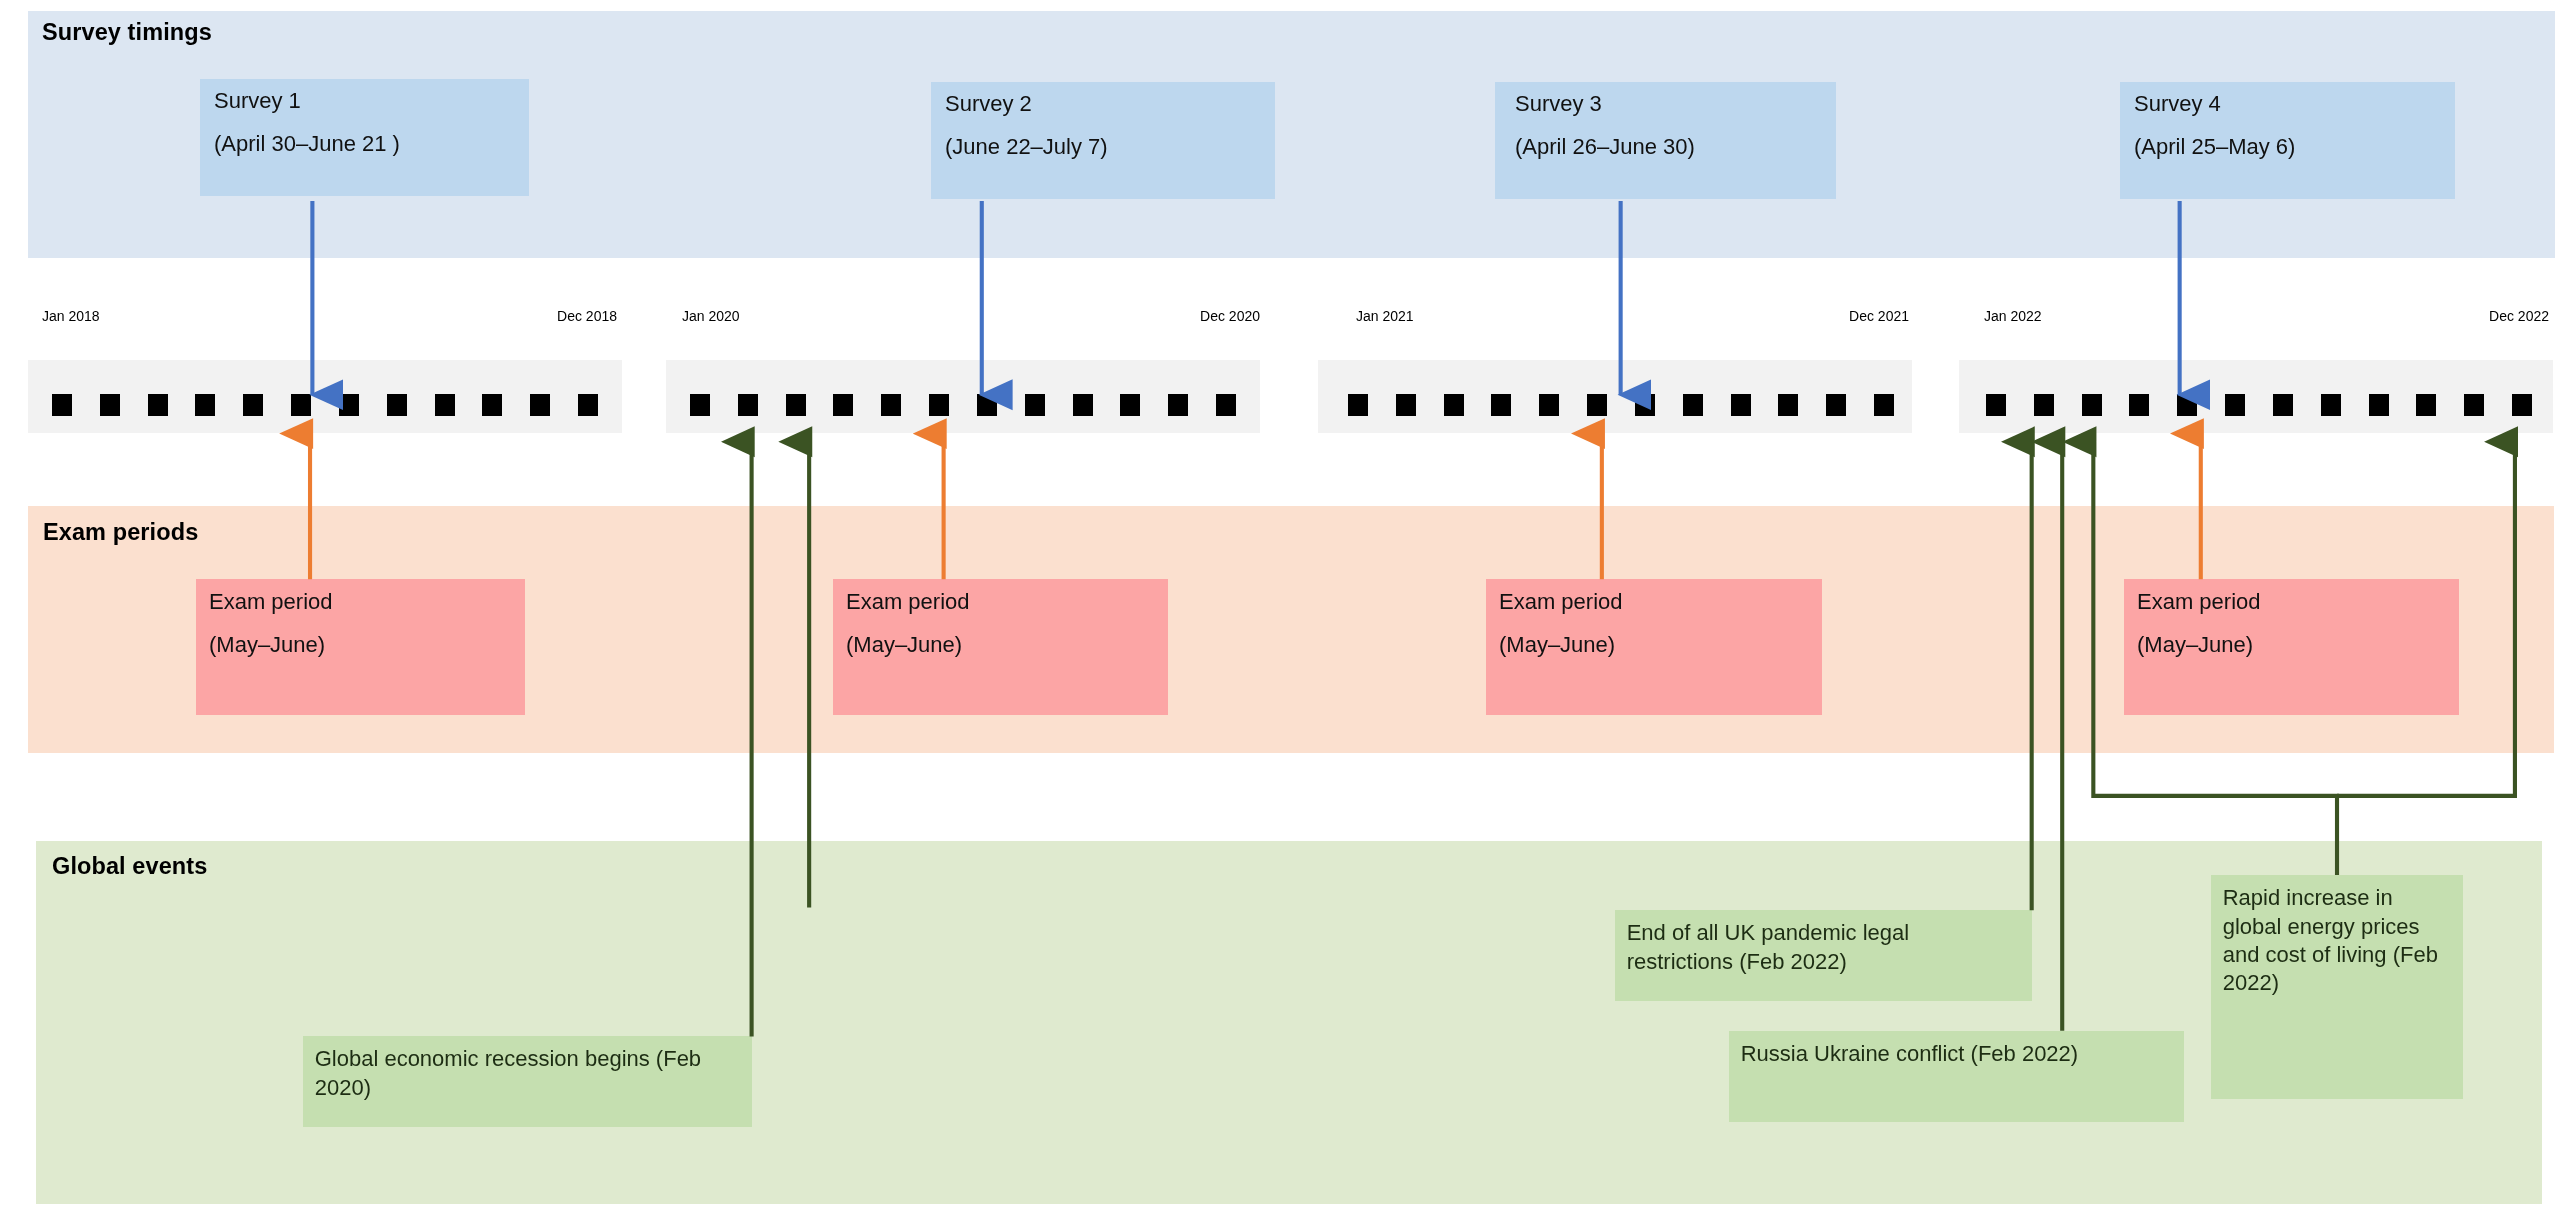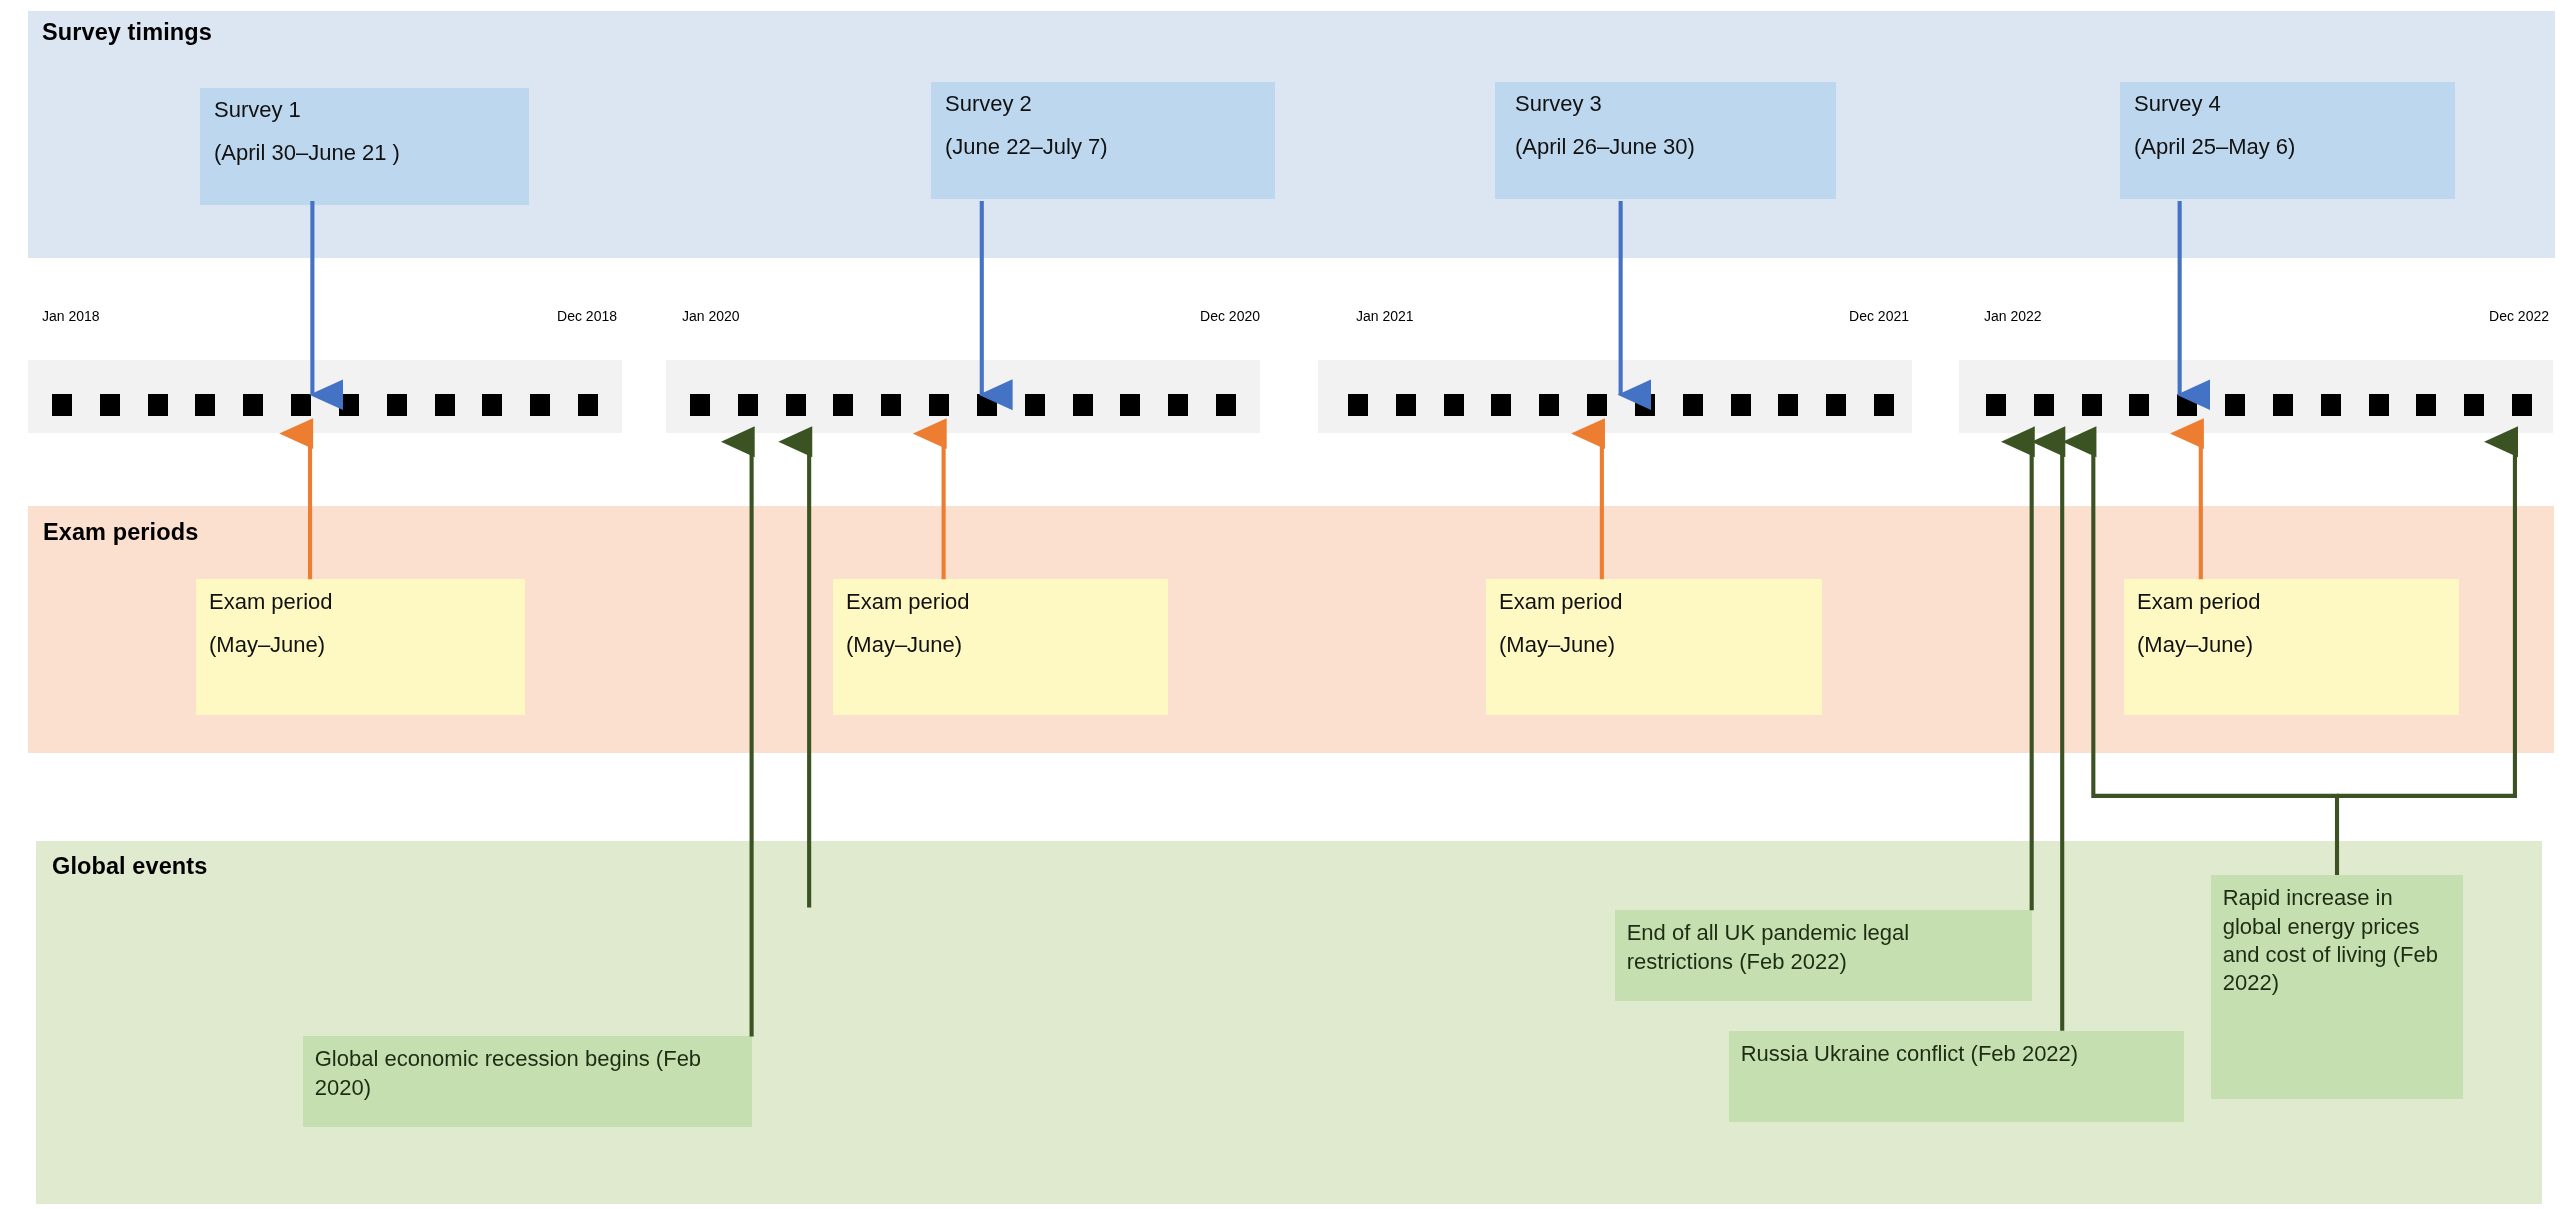--- a/index.html
+++ b/index.html
@@ -24,40 +24,40 @@
 
   .months{position:absolute;top:393px;height:23.5px;display:flex;justify-content:space-between;align-items:center;}
   .month-tick{width:20px;height:22px;background:#000;}
 
   
   .survey-box{position:absolute;background:#bdd7ee;padding:10.6px 13px 10.6px 14px;box-sizing:border-box;}
   .survey-box .ln{font-size:22px;color:#111;line-height:1.0;white-space:nowrap;}
   .survey-box .ln:first-child{margin-bottom:21px;}
 
   
-  .exam-box{position:absolute;background:#fef9c3;box-sizing:border-box;padding:11.7px 13px;}
+  .exam-box{position:absolute;background:#fca5a5;box-sizing:border-box;padding:11.7px 13px;}
   .exam-box .ln{font-size:22px;color:#111;line-height:1.0;white-space:nowrap;}
   .exam-box .ln:first-child{margin-bottom:21px;}
 
   
   .ge-box{position:absolute;background:#c5dfb0;box-sizing:border-box;padding:9.4px 11.7px;}
   .ge-box .txt{font-size:22px;color:#1d2d13;line-height:1.28;}
 
   
   #wires{position:absolute;left:0;top:0;width:2576px;height:1210px;pointer-events:none;}
 </style>
 </head>
 <body>
 
 <div id="root">
 
   <div class="band" id="band-survey"></div>
   <div class="band-title" id="title-survey">Survey timings</div>
 
-  <div class="survey-box" style="left:200px;top:88px;width:329px;height:117px;">
+  <div class="survey-box" style="left:200px;top:79px;width:329px;height:117px;">
     <div class="ln">Survey 1</div>
     <div class="ln">(April 30–June 21 )</div>
   </div>
 
   <div class="survey-box" style="left:931px;top:82px;width:344px;height:117px;">
     <div class="ln">Survey 2</div>
     <div class="ln">(June 22–July 7)</div>
   </div>
 
   <div class="survey-box" style="left:1495px;top:82px;width:341px;height:117px;padding-left:20px;">

